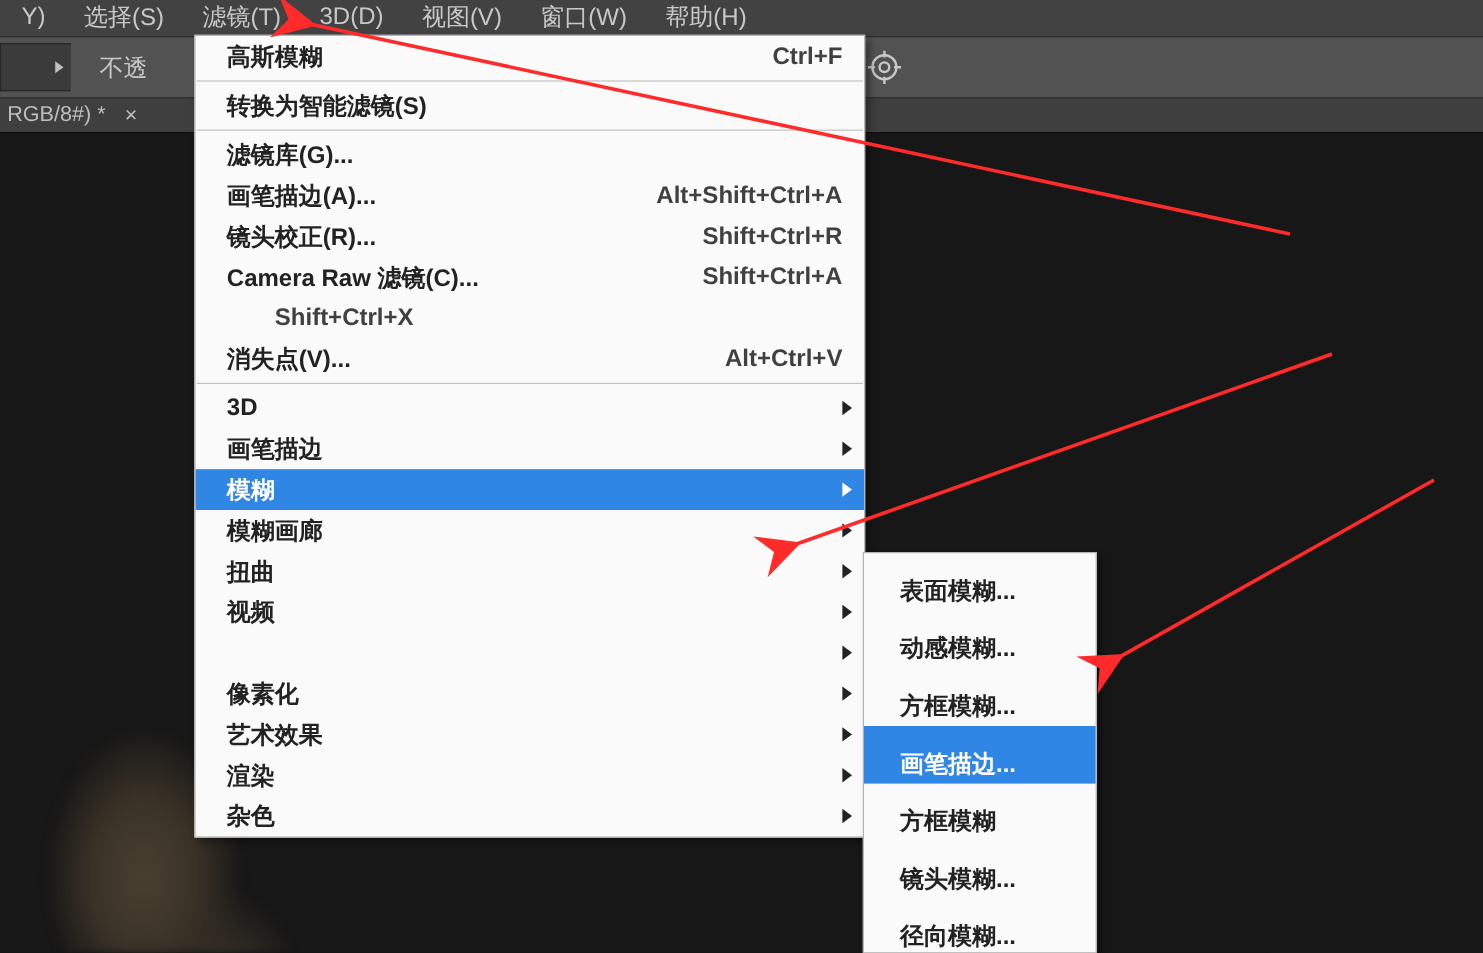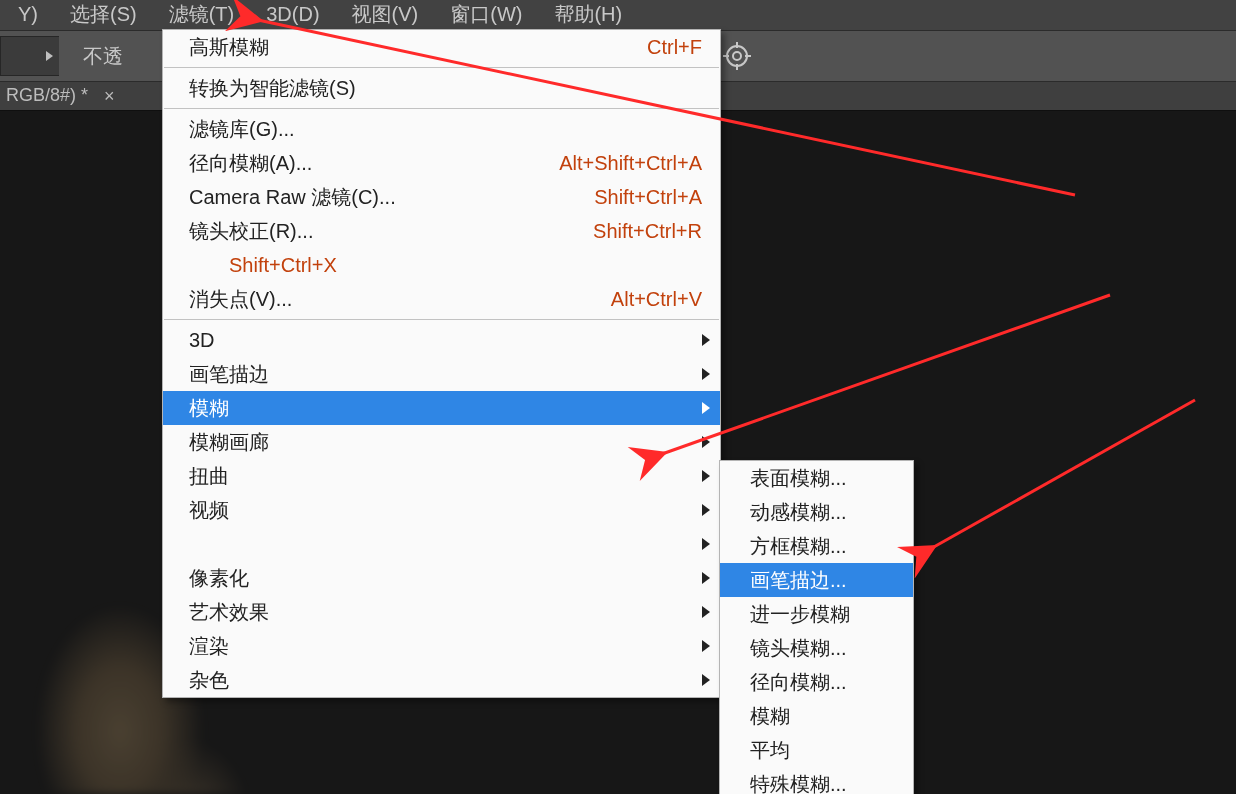--- a/index.html
+++ b/index.html
@@ -79,33 +79,34 @@
     border:1px solid #b4b4b4;
     box-shadow:4px 4px 6px rgba(0,0,0,.35);
     color:#222;
     font-size:20px;
   }
   .menu .row{
     height:34px;display:flex;align-items:center;
     padding:0 18px 0 26px;
     position:relative;
     cursor:default;
+    font-weight:bold;
   }
   .menu .row .lbl{flex:1}
-  .menu .row .sc{color:#c2410c;padding-left:40px}
+  .menu .row .sc{color:#404040;padding-left:40px}
   .menu .row.sel{background:#2f86e5;color:#fff}
   .menu .sep{height:1px;background:#c2c2c2;margin:3px 1px}
   .menu .row .arw{
     position:absolute;right:10px;
     width:0;height:0;border-top:6px solid transparent;border-bottom:6px solid transparent;border-left:8px solid #222;
   }
   .menu .row.sel .arw{border-left-color:#fff}
   #menu-filter{left:162px;top:29px;width:557px}
   #menu-blur{left:719px;top:460px;width:193px}
-  #menu-blur .row{padding:0 20px 0 30px}
+  #menu-blur .row{padding:14px 20px 0 30px}
   
   svg.arrows{position:absolute;left:0;top:0;pointer-events:none}
 </style>
 </head>
 <body>
 
 <div class="menubar">
   <div class="mi">Y)</div>
   <div class="mi">选择(S)</div>
   <div class="mi">滤镜(T)</div>
@@ -151,32 +152,32 @@
 
   <div class="row">
     <span class="lbl">转换为智能滤镜(S)</span>
   </div>
   <div class="sep"></div>
 
   <div class="row">
     <span class="lbl">滤镜库(G)...</span>
   </div>
   <div class="row">
-    <span class="lbl">径向模糊(A)...</span>
+    <span class="lbl">画笔描边(A)...</span>
     <span class="sc">Alt+Shift+Ctrl+A</span>
+  </div>
+  <div class="row">
+    <span class="lbl">镜头校正(R)...</span>
+    <span class="sc">Shift+Ctrl+R</span>
   </div>
   <div class="row">
     <span class="lbl">Camera Raw 滤镜(C)...</span>
     <span class="sc">Shift+Ctrl+A</span>
   </div>
   <div class="row">
-    <span class="lbl">镜头校正(R)...</span>
-    <span class="sc">Shift+Ctrl+R</span>
-  </div>
-  <div class="row">
     <span class="sc">Shift+Ctrl+X</span>
   </div>
   <div class="row">
     <span class="lbl">消失点(V)...</span>
     <span class="sc">Alt+Ctrl+V</span>
   </div>
   <div class="sep"></div>
 
   <div class="row">
       <span class="lbl">3D</span>
@@ -230,21 +231,21 @@
   <div class="row">
       <span class="lbl">动感模糊...</span>
     </div>
   <div class="row">
       <span class="lbl">方框模糊...</span>
     </div>
   <div class="row sel">
       <span class="lbl">画笔描边...</span>
     </div>
   <div class="row">
-      <span class="lbl">进一步模糊</span>
+      <span class="lbl">方框模糊</span>
     </div>
   <div class="row">
       <span class="lbl">镜头模糊...</span>
     </div>
   <div class="row">
       <span class="lbl">径向模糊...</span>
     </div>
   <div class="row">
       <span class="lbl">模糊</span>
     </div>

